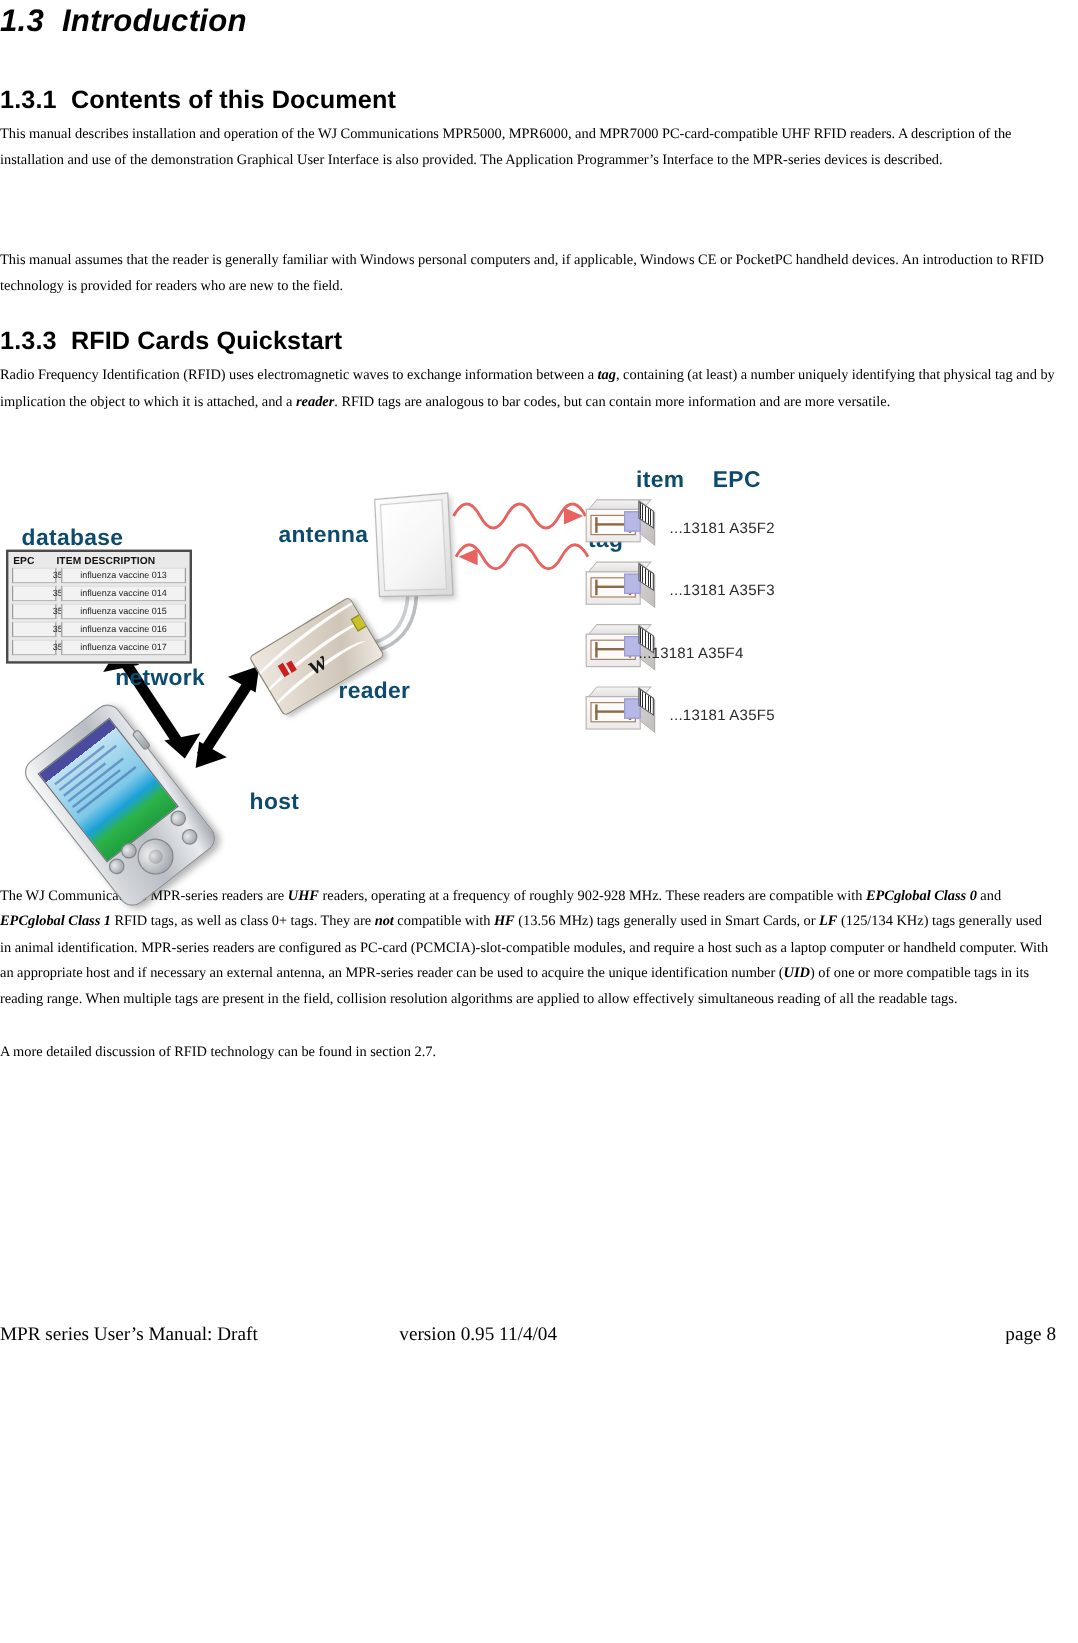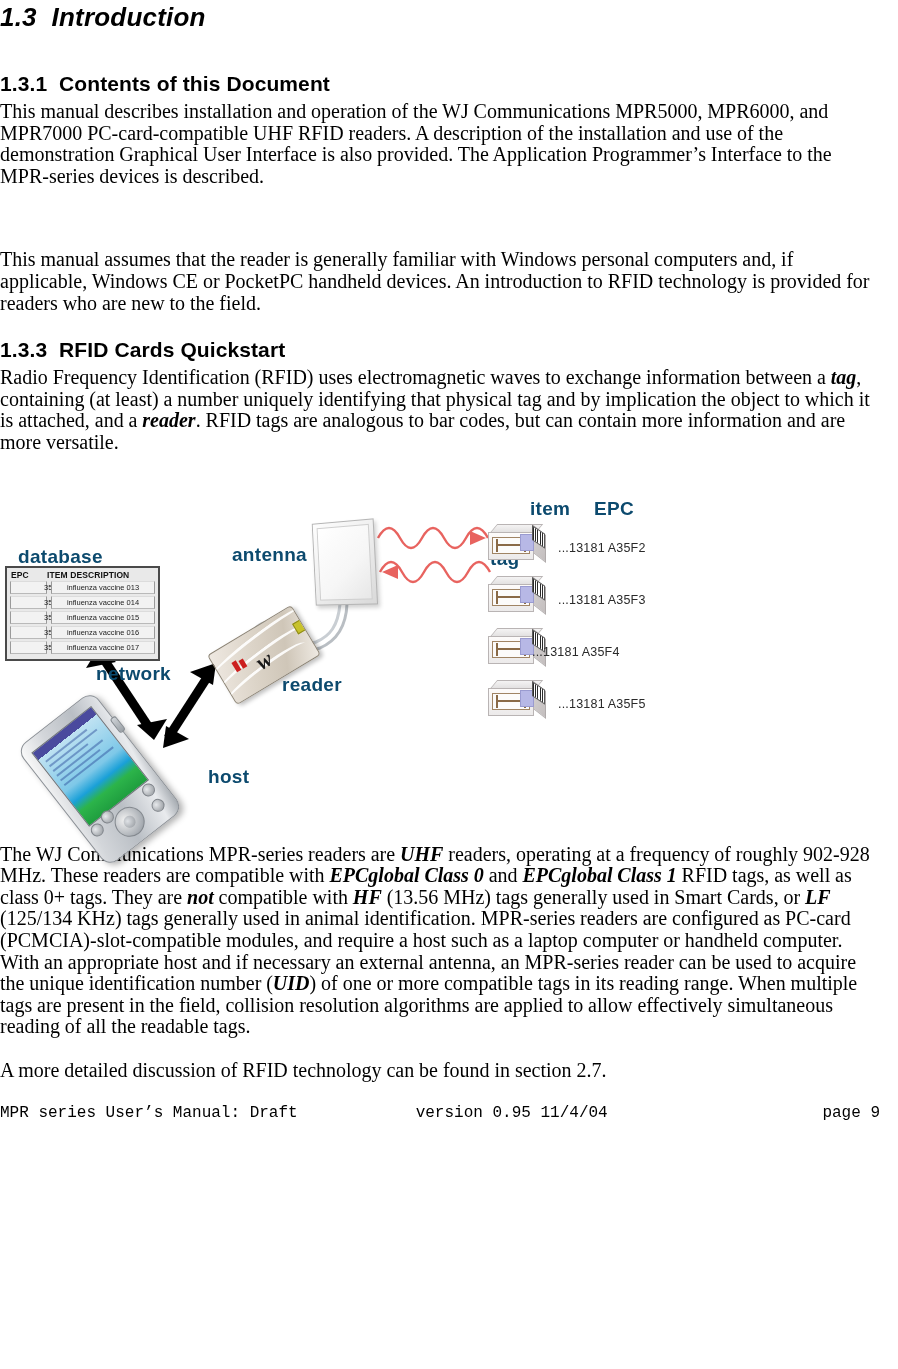--- a/index.html
+++ b/index.html
@@ -48,42 +48,42 @@
     font-style: normal;
     font-size: 21px;
     margin: 0;
     padding: 0;
     line-height: 27px;
     letter-spacing: 0.1px;
   }
 
   p.body {
     font-family: "Liberation Serif", "DejaVu Serif", serif;
-    font-size: 20px;
+    font-size: 12px;
     line-height: 21.6px;
     margin: 0;
     padding: 0;
     text-align: left;
     word-spacing: -0.1px;
   }
 
   .gap-lg { height: 36px; }
   .gap-md { height: 22px; }
   .gap-sm { height: 8px; }
   .gap-xs { height: 4px; }
 
   b.ital { font-weight: bold; font-style: italic; }
 
   
   .footer {
     position: absolute;
     left: 0px;
     bottom: 14px;
     width: 880px;
-    font-family: Liberation Mono, monospace;
+    font-family: Liberation Serif, serif;
     font-size: 16px;
     display: flex;
     align-items: baseline;
   }
   .footer .f-left { flex: 0 0 auto; }
   .footer .f-mid  { margin-left: 118px; flex: 0 0 auto; }
   .footer .f-right{ margin-left: auto; flex: 0 0 auto; }
 
   
   .figure {
@@ -536,16 +536,16 @@
 
     <div class="gap-md"></div>
 
     <p class="body">A more detailed discussion of RFID technology can be found in section 2.7.</p>
 
   </div>
 
   <div class="footer">
     <span class="f-left">MPR series User’s Manual: Draft</span>
     <span class="f-mid">version 0.95   11/4/04</span>
-    <span class="f-right">page 9</span>
+    <span class="f-right">page 8</span>
   </div>
 
 </div>
 
 </body></html>

